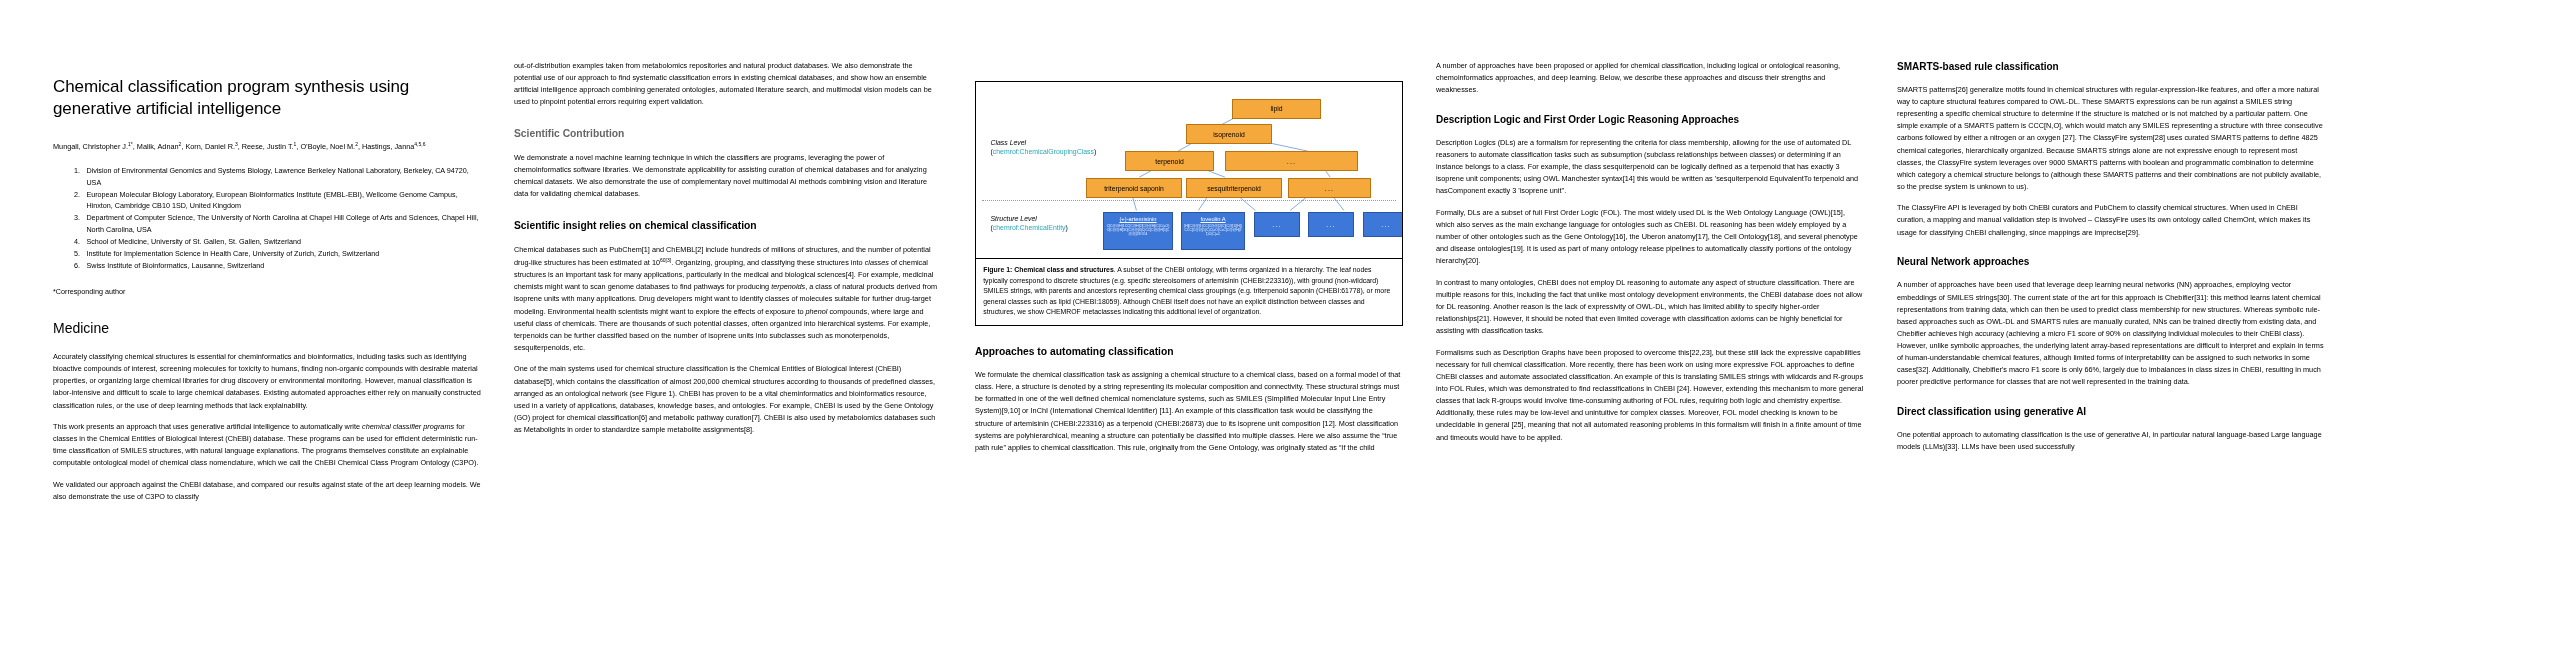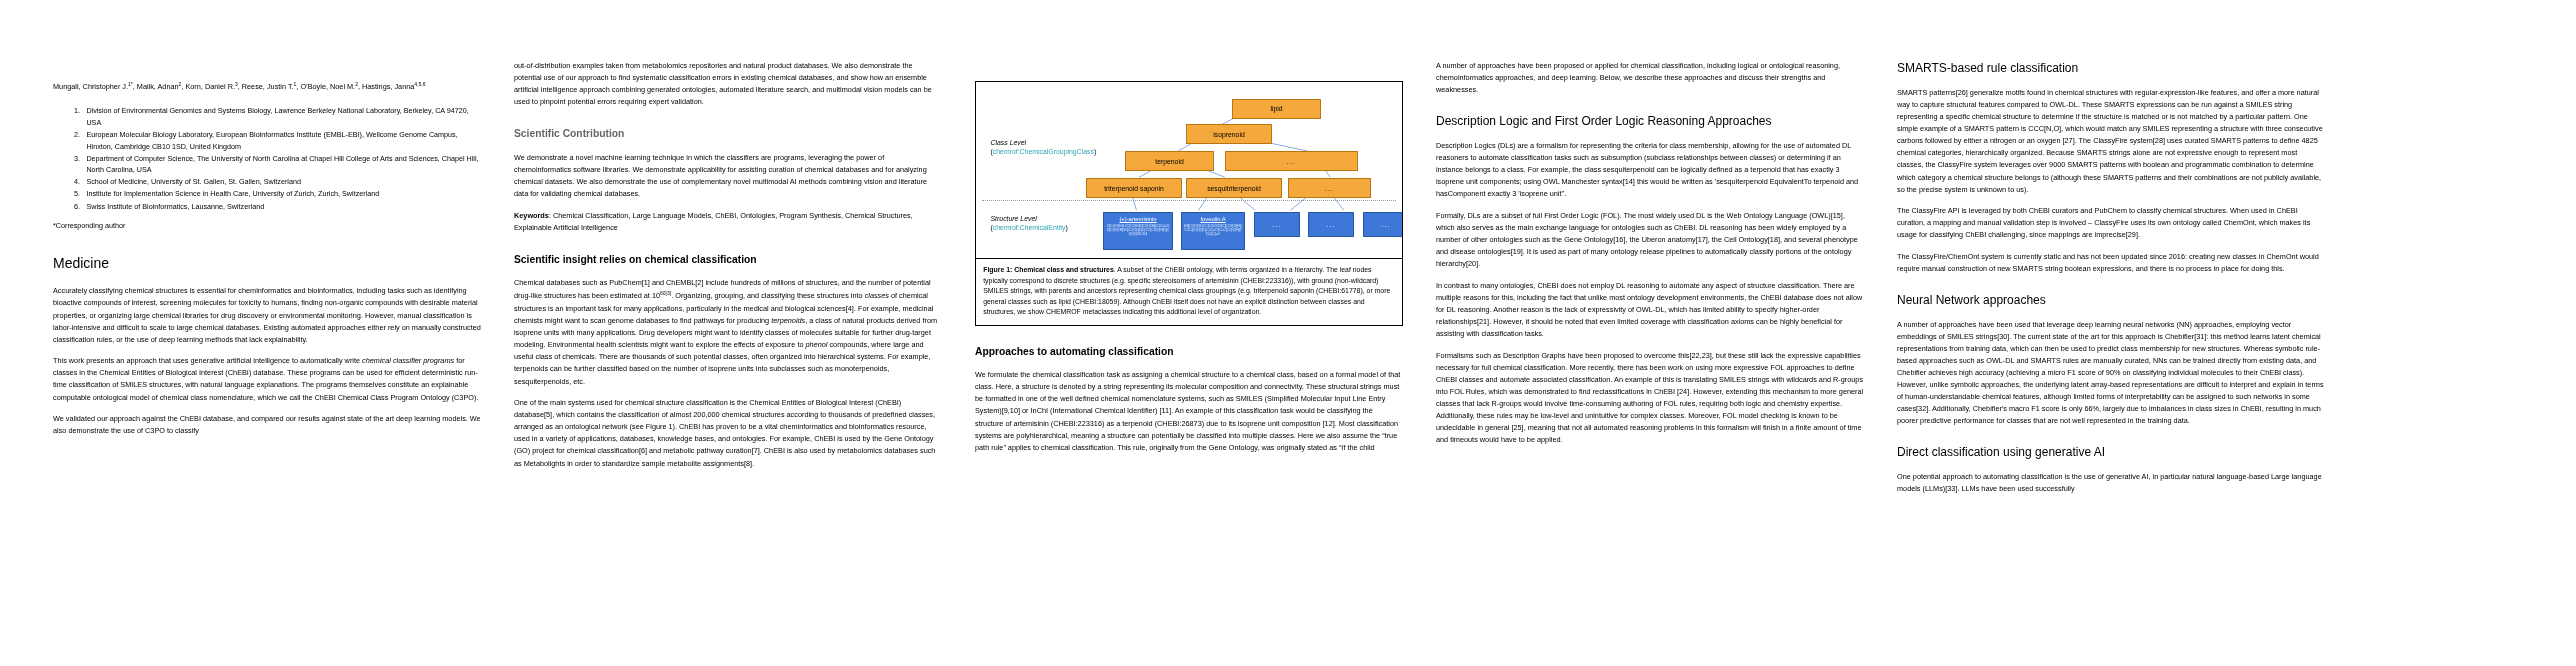--- a/index.html
+++ b/index.html
@@ -50,40 +50,40 @@
   ol.affils {
     font-size: 7.2px;
     line-height: 1.60;
     margin: 12.2px 0 0 0;
     padding-left: 29px;
   }
   ol.affils li { margin-bottom: 0.6px; padding-left: 4.4px; }
 
   .corresponding {
     font-size: 7.2px;
-    margin-top: 9px;
+    margin-top: 15px;
   }
 
   
   h2.h-major {
     font-size: 14px;
     font-weight: 400;
     line-height: 1.25;
     margin: 24.5px 0 13.3px 0;
   }
   h3.h-sub {
     font-size: 10.3px;
     font-weight: 700;
     line-height: 1.3;
     margin: 19px 0 11px 0;
   }
   h3.h-sub.grey { color: #666666; }
   h4.h-bold {
-    font-size: 12px;
-    font-weight: normal;
+    font-size: 10px;
+    font-weight: bold;
     line-height: 1.4;
     margin: 16.7px 0 10px 0;
   }
 
   p.body {
     font-size: 7.3px;
     line-height: 1.66;
     margin: 0 0 9.4px 0;
     text-align: left;
   }
@@ -166,20 +166,21 @@
     line-height: 1.52;
     padding: 6.1px 7.2px 7.2px 7.2px;
   }
 </style>
 </head>
 <body>
 
 <div class="page">
 
   <div class="col">
+    <h1 class="paper-title">Chemical classification program synthesis using generative artificial intelligence</h1>
 
     <div class="authors">
       Mungall, Christopher J.<sup>1*</sup>, Malik, Adnan<sup>2</sup>, Korn, Daniel R.<sup>3</sup>, Reese, Justin T.<sup>1</sup>, O’Boyle, Noel M.<sup>2</sup>,
       Hastings, Janna<sup>4,5,6</sup>
     </div>
 
     <ol class="affils">
       <li>Division of Environmental Genomics and Systems Biology, Lawrence Berkeley National Laboratory, Berkeley, CA 94720, USA</li>
       <li>European Molecular Biology Laboratory, European Bioinformatics Institute (EMBL-EBI), Wellcome Genome Campus, Hinxton, Cambridge CB10 1SD, United Kingdom</li>
       <li>Department of Computer Science, The University of North Carolina at Chapel Hill College of Arts and Sciences, Chapel Hill, North Carolina, USA</li>
@@ -198,21 +199,20 @@
 
     <p class="body tight">We validated our approach against the ChEBI database, and compared our results against state of the art deep learning models. We also demonstrate the use of C3PO to classify</p>
   </div>
 
   <div class="col">
     <p class="body">out-of-distribution examples taken from metabolomics repositories and natural product databases. We also demonstrate the potential use of our approach to find systematic classification errors in existing chemical databases, and show how an ensemble artificial intelligence approach combining generated ontologies, automated literature search, and multimodal vision models can be used to pinpoint potential errors requiring expert validation.</p>
 
     <h3 class="h-sub grey">Scientific Contribution</h3>
     <p class="body">We demonstrate a novel machine learning technique in which the classifiers are programs, leveraging the power of chemoinformatics software libraries. We demonstrate applicability for assisting curation of chemical databases and for analyzing chemical datasets. We also demonstrate the use of complementary novel multimodal AI methods combining vision and literature data for validating chemical databases.</p>
 
-    <p class="body"><span class="bd">Keywords</span><span>: Chemical Classification, Large Language Models, ChEBI, Ontologies, Program Synthesis, Chemical Structures, Explainable Artificial Intelligence</span></p>
 
 
     <h3 class="h-sub">Scientific insight relies on chemical classification</h3>
 
     <p class="body"><span>Chemical databases such as PubChem[1] and ChEMBL[2] include hundreds of millions of structures, and the number of potential drug-like structures has been estimated at 10</span><sup class="ref">60[3]</sup><span>. Organizing, grouping, and classifying these structures into </span><span class="it">classes</span><span> of chemical structures is an important task for many applications, particularly in the medical and biological sciences[4]. For example, medicinal chemists might want to scan genome databases to find pathways for producing </span><span class="it">terpenoids</span><span>, a class of natural products derived from isoprene units with many applications. Drug developers might want to identify classes of molecules suitable for further drug-target modeling. Environmental health scientists might want to explore the effects of exposure to </span><span class="it">phenol</span><span> compounds, where large and useful class of chemicals. There are thousands of such potential classes, often organized into hierarchical systems. For example, terpenoids can be further classified based on the number of isoprene units into subclasses such as monoterpenoids, sesquiterpenoids, etc.</span></p>
 
     <p class="body tight">One of the main systems used for chemical structure classification is the Chemical Entities of Biological Interest (ChEBI) database[5], which contains the classification of almost 200,000 chemical structures according to thousands of predefined classes, arranged as an ontological network (see Figure 1). ChEBI has proven to be a vital cheminformatics and bioinformatics resource, used in a variety of applications, databases, knowledge bases, and ontologies. For example, ChEBI is used by the Gene Ontology (GO) project for chemical classification[6] and metabolic pathway curation[7]. ChEBI is also used by metabolomics databases such as Metabolights in order to standardize sample metabolite assignments[8].</p>
   </div>
 
   <div class="col">
@@ -307,21 +307,20 @@
     <p class="body">Formally, DLs are a subset of full First Order Logic (FOL). The most widely used DL is the Web Ontology Language (OWL)[15], which also serves as the main exchange language for ontologies such as ChEBI. DL reasoning has been widely employed by a number of other ontologies such as the Gene Ontology[16], the Uberon anatomy[17], the Cell Ontology[18], and several phenotype and disease ontologies[19]. It is used as part of many ontology release pipelines to automatically classify portions of the ontology hierarchy[20].</p>
     <p class="body">In contrast to many ontologies, ChEBI does not employ DL reasoning to automate any aspect of structure classification. There are multiple reasons for this, including the fact that unlike most ontology development environments, the ChEBI database does not allow for DL reasoning. Another reason is the lack of expressivity of OWL-DL, which has limited ability to specify higher-order relationships[21]. However, it should be noted that even limited coverage with classification axioms can be highly beneficial for assisting with classification tasks.</p>
     <p class="body tight">Formalisms such as Description Graphs have been proposed to overcome this[22,23], but these still lack the expressive capabilities necessary for full chemical classification. More recently, there has been work on using more expressive FOL approaches to define ChEBI classes and automate associated classification. An example of this is translating SMILES strings with wildcards and R-groups into FOL Rules, which was demonstrated to find reclassifications in ChEBI [24]. However, extending this mechanism to more general classes that lack R-groups would involve time-consuming authoring of FOL rules, requiring both logic and chemistry expertise. Additionally, these rules may be low-level and unintuitive for complex classes. Moreover, FOL model checking is known to be undecidable in general [25], meaning that not all automated reasoning problems in this formalism will finish in a finite amount of time and timeouts would have to be applied.</p>
   </div>
 
   <div class="col">
     <h4 class="h-bold" style="margin-top:0;">SMARTS-based rule classification</h4>
 
     <p class="body">SMARTS patterns[26] generalize motifs found in chemical structures with regular-expression-like features, and offer a more natural way to capture structural features compared to OWL-DL. These SMARTS expressions can be run against a SMILES string representing a specific chemical structure to determine if the structure is matched or is not matched by a particular pattern. One simple example of a SMARTS pattern is CCC[N,O], which would match any SMILES representing a structure with three consecutive carbons followed by either a nitrogen or an oxygen [27]. The ClassyFire system[28] uses curated SMARTS patterns to define 4825 chemical categories, hierarchically organized. Because SMARTS strings alone are not expressive enough to represent most classes, the ClassyFire system leverages over 9000 SMARTS patterns with boolean and programmatic combination to determine which category a chemical structure belongs to (although these SMARTS patterns and their combinations are not publicly available, so the precise system is unknown to us).</p>
     <p class="body">The ClassyFire API is leveraged by both ChEBI curators and PubChem to classify chemical structures. When used in ChEBI curation, a mapping and manual validation step is involved – ClassyFire uses its own ontology called ChemOnt, which makes its usage for classifying ChEBI challenging, since mappings are imprecise[29].</p>
-    <p class="body">The ClassyFire/ChemOnt system is currently static and has not been updated since 2016: creating new classes in ChemOnt would require manual construction of new SMARTS string boolean expressions, and there is no process in place for doing this.</p>
 
     <h4 class="h-bold">Neural Network approaches</h4>
     <p class="body">A number of approaches have been used that leverage deep learning neural networks (NN) approaches, employing vector embeddings of SMILES strings[30]. The current state of the art for this approach is Chebifier[31]: this method learns latent chemical representations from training data, which can then be used to predict class membership for new structures. Whereas symbolic rule-based approaches such as OWL-DL and SMARTS rules are manually curated, NNs can be trained directly from existing data, and Chebifier achieves high accuracy (achieving a micro F1 score of 90% on classifying individual molecules to their ChEBI class). However, unlike symbolic approaches, the underlying latent array-based representations are difficult to interpret and explain in terms of human-understandable chemical features, although limited forms of interpretability can be assigned to such networks in some cases[32]. Additionally, Chebifier's macro F1 score is only 66%, largely due to imbalances in class sizes in ChEBI, resulting in much poorer predictive performance for classes that are not well represented in the training data.</p>
 
     <h4 class="h-bold">Direct classification using generative AI</h4>
     <p class="body tight">One potential approach to automating classification is the use of generative AI, in particular natural language-based Large language models (LLMs)[33]. LLMs have been used successfully</p>
   </div>
 
 </div>
 

